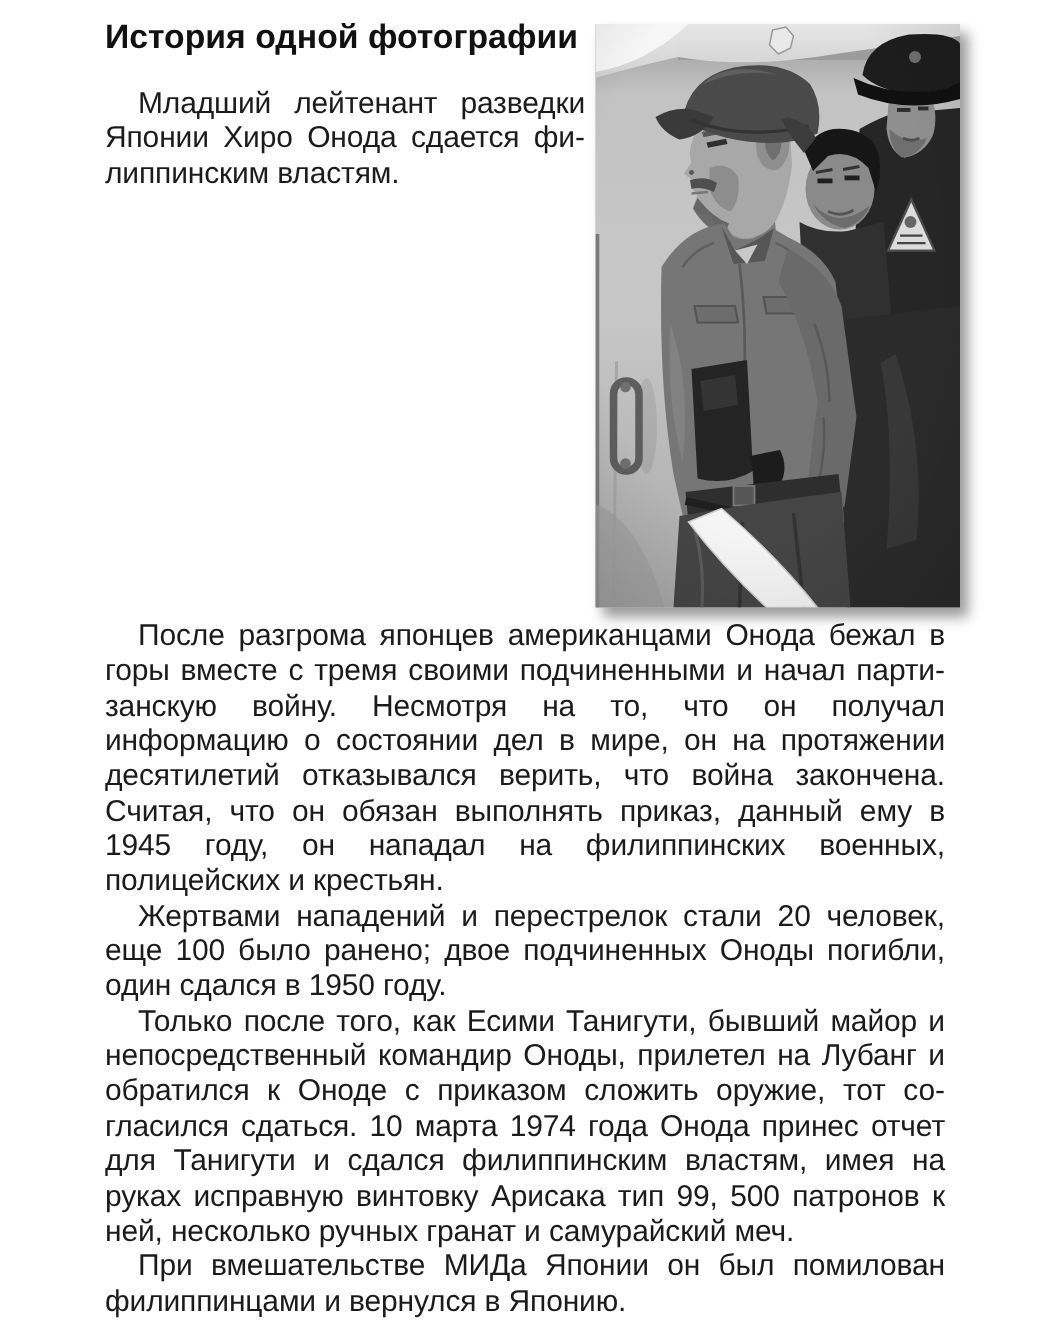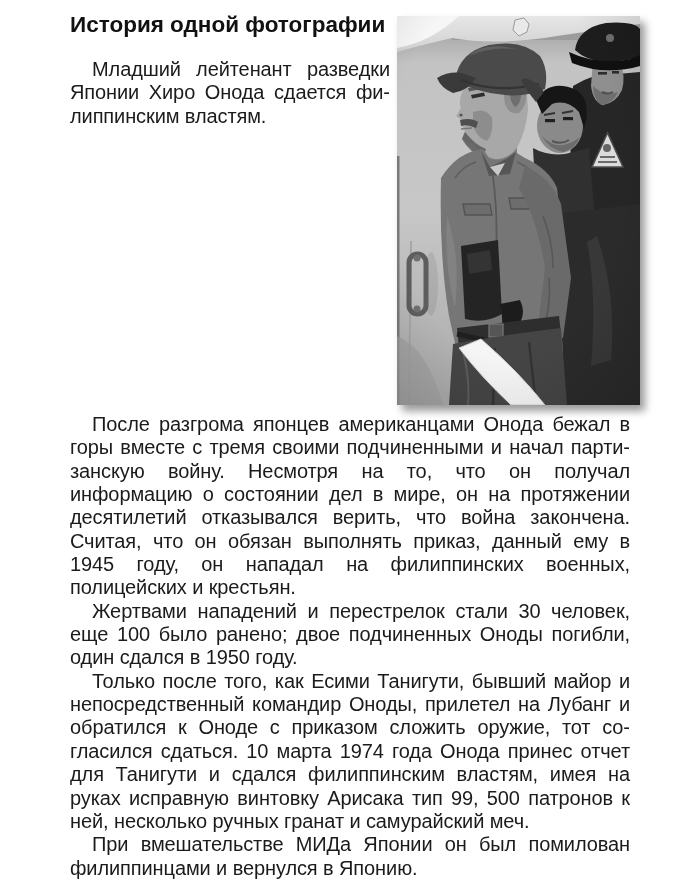--- a/index.html
+++ b/index.html
@@ -183,17 +183,17 @@
       </g>
 
       <rect x="0" y="0" width="243" height="389" fill="url(#vign)"></rect>
     </svg>
   </figure>
 
   <h1 class="title">История одной фотографии</h1>
 
   <p class="para">Младший лейтенант разведки Японии Хиро Онода сдается фи­липпинским властям.</p>
   <p class="para clear-photo">После разгрома японцев американцами Онода бежал в горы вместе с тремя своими подчиненными и начал парти­занскую войну. Несмотря на то, что он получал информацию о состоянии дел в мире, он на протяжении десятилетий отказывался верить, что война закончена. Считая, что он обязан выполнять приказ, данный ему в 1945 году, он на­падал на филиппинских военных, полицейских и крестьян.</p>
-  <p class="para">Жертвами нападений и перестрелок стали 30 человек, еще 100 было ранено; двое подчиненных Оноды погибли, один сдался в 1950 году.</p>
+  <p class="para">Жертвами нападений и перестрелок стали 20 человек, еще 100 было ранено; двое подчиненных Оноды погибли, один сдался в 1950 году.</p>
   <p class="para">Только после того, как Есими Танигути, бывший майор и непосредственный командир Оноды, прилетел на Лубанг и обратился к Оноде с приказом сложить оружие, тот со­гласился сдаться. 10 марта 1974 года Онода принес отчет для Танигути и сдался филиппинским властям, имея на руках исправную винтовку Арисака тип 99, 500 патронов к ней, несколько ручных гранат и самурайский меч.</p>
   <p class="para">При вмешательстве МИДа Японии он был помилован филиппинцами и вернулся в Японию.</p>
 
 </div>
 
 </body></html>

